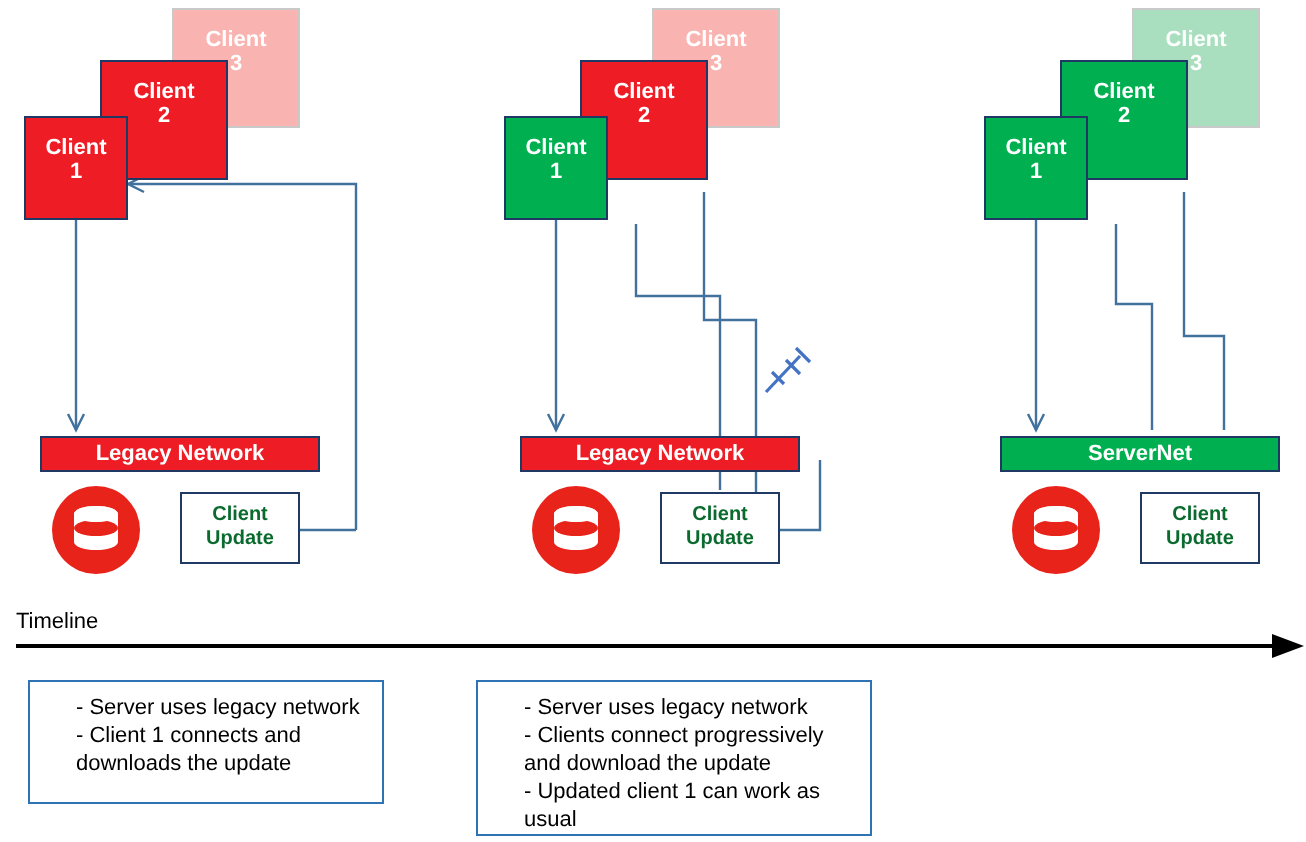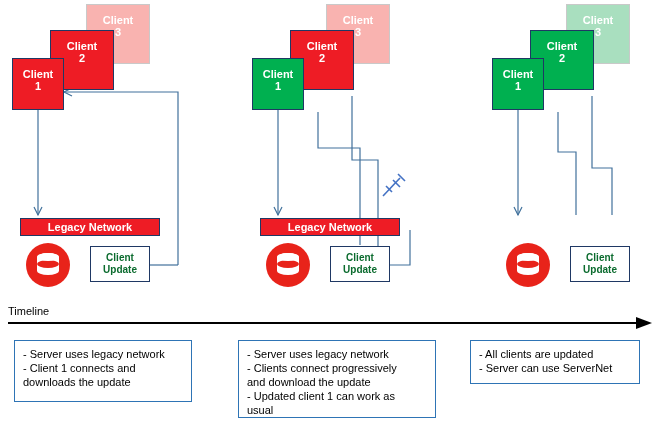--- a/index.html
+++ b/index.html
@@ -78,21 +78,21 @@
   }
 
   
   .caption{
     position:absolute;
     box-sizing:border-box;
     border:1px solid #2e74b5;
     background:#ffffff;
     font-size:11px;
     color:#000;
-    padding:6px 6px 4px 8px;
+    padding:6px 6px 4px 23px;
     line-height:14px;
     white-space:pre-line;
   }
 
   svg.lines{position:absolute;left:0;top:0;width:653px;height:421px;}
 </style>
 </head>
 <body>
 
 <div class="stage">
@@ -188,33 +188,32 @@
 - Updated client 1 can work as
 usual</div>
 
   <div class="client ghost" style="left:566px;top:4px;width:64px;height:60px;background:#a9dfbf;">Client
 3</div>
   <div class="client" style="left:530px;top:30px;width:64px;height:60px;background:#00b050;">Client
 2</div>
   <div class="client" style="left:492px;top:58px;width:52px;height:52px;background:#00b050;">Client
 1</div>
 
+  <div class="netbar" style="left:500px;top:218px;width:140px;height:18px;background:#00b050;">ServerNet</div>
 
   <div class="dbicon" style="left:506px;top:243px;">
     <div class="circ"></div>
     <svg width="44" height="44" xmlns="http://www.w3.org/2000/svg">
       <ellipse cx="22" cy="14" rx="11" ry="4" fill="#ffffff"></ellipse>
       <rect x="11" y="14" width="22" height="14" fill="#ffffff"></rect>
       <ellipse cx="22" cy="28" rx="11" ry="4" fill="#ffffff"></ellipse>
       <ellipse cx="22" cy="21" rx="11" ry="4" fill="#e8231a"></ellipse>
       <ellipse cx="22" cy="14" rx="11" ry="4" fill="#ffffff"></ellipse>
     </svg>
   </div>
 
   <div class="update" style="left:570px;top:246px;width:60px;height:36px;">Client
 Update</div>
 
-  <div class="caption" style="left:470px;top:340px;width:170px;height:44px;">- All clients are updated
-- Server can use ServerNet</div>
 
   <div class="tl-label" style="left:8px;top:305px;text-align:right;">Timeline</div>
 
 </div>
 
 </body></html>

